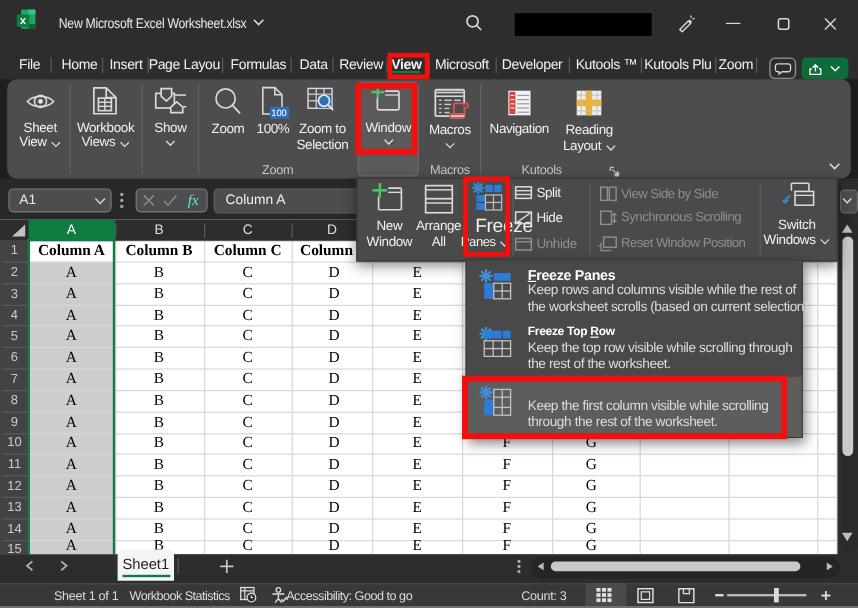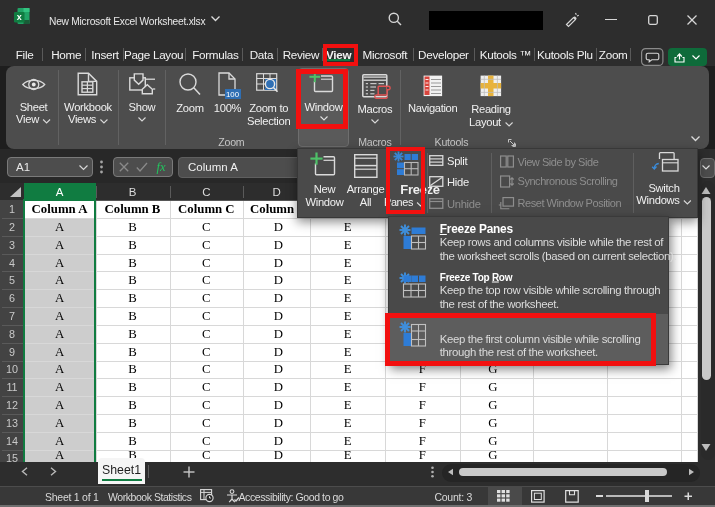--- a/index.html
+++ b/index.html
@@ -228,21 +228,21 @@
       <circle cx="1.5" cy="12" r="1.4" fill="#a5a5a5"></circle>
     </svg>
 <div class="abs" style="left:112.5px;top:157.3px;width:60px;height:20px;background:#4d4d4d;border:1px solid #7a7a7a;border-radius:4px;"></div>
 <svg class="abs" style="left:119px;top:162px;" width="10" height="10" viewBox="0 0 10 10">
       <line x1="0.8" y1="0.8" x2="9.2" y2="9.2" stroke="#8a8a8a" stroke-width="1.3"></line>
       <line x1="9.2" y1="0.8" x2="0.8" y2="9.2" stroke="#8a8a8a" stroke-width="1.3"></line>
     </svg>
 <svg class="abs" style="left:136px;top:162px;" width="12" height="10" viewBox="0 0 12 10">
       <polyline points="0.8,5.5 4,9 11,1" fill="none" stroke="#8a8a8a" stroke-width="1.3"></polyline>
     </svg>
-<div class="txt" style="left:161px;top:167.3px;font-size:12.5px;color:#22c55e;font-weight:normal;font-family:'Liberation Serif',serif;transform:translate(-50%,-50%);"><i>fx</i></div>
+<div class="txt" style="left:161px;top:167.3px;font-size:12.5px;color:#5eead4;font-weight:normal;font-family:'Liberation Serif',serif;transform:translate(-50%,-50%);"><i>fx</i></div>
 <div class="abs" style="left:177.5px;top:156.6px;width:130px;height:21px;background:#4d4d4d;border:1px solid #5f5f5f;border-radius:4px;"></div>
 <div class="txt" style="left:188px;top:167.3px;font-size:11.5px;color:#f0f0f0;font-weight:normal;font-family:'Liberation Sans',sans-serif;transform:translateY(-50%);">Column A</div>
 <div class="abs" style="left:0px;top:183px;width:698px;height:278.7px;background:#ffffff;"></div>
 <div class="abs" style="left:23.5px;top:218.01999999999998px;width:72px;height:243.68px;background:#cdcdcd;"></div>
 <div class="abs" style="left:23.5px;top:218.01999999999998px;width:673.5px;height:1px;background:#d8d8d8;"></div>
 <div class="abs" style="left:23.5px;top:235.83999999999997px;width:673.5px;height:1px;background:#d8d8d8;"></div>
 <div class="abs" style="left:23.5px;top:253.66px;width:673.5px;height:1px;background:#d8d8d8;"></div>
 <div class="abs" style="left:23.5px;top:271.48px;width:673.5px;height:1px;background:#d8d8d8;"></div>
 <div class="abs" style="left:23.5px;top:289.29999999999995px;width:673.5px;height:1px;background:#d8d8d8;"></div>
 <div class="abs" style="left:23.5px;top:307.12px;width:673.5px;height:1px;background:#d8d8d8;"></div>
@@ -469,21 +469,21 @@
 <rect x="11.5" y="3" width="13.5" height="6" fill="#2e7cd6"></rect>
       <line x1="18.2" y1="3" x2="18.2" y2="9" stroke="#4a4a4a" stroke-width="1"></line>
 <rect x="4" y="11.5" width="7" height="12.5" fill="#2e7cd6"></rect>
       <line x1="4" y1="17.7" x2="11" y2="17.7" stroke="#4a4a4a" stroke-width="1"></line>
 <g fill="none" stroke="#b8b8b8" stroke-width="1.1">
 <rect x="11.5" y="11.5" width="13.5" height="12.5"></rect>
 <line x1="18.2" y1="11.5" x2="18.2" y2="24"></line>
 <line x1="11.5" y1="17.7" x2="25" y2="17.7"></line>
 </g>
     </svg>
-<div class="txt" style="left:406px;top:189px;font-size:13px;color:#f0f0f0;font-weight:bold;font-family:'Liberation Sans',sans-serif;transform:translate(-50%,-50%);letter-spacing:-0.3px;padding-left:28px;">Freeze</div>
+<div class="txt" style="left:406px;top:189px;font-size:16px;color:#f0f0f0;font-weight:normal;font-family:'Liberation Sans',sans-serif;transform:translate(-50%,-50%);letter-spacing:-0.3px;padding-left:28px;">Freeze</div>
 <div class="txt" style="left:404.5px;top:201.8px;font-size:10.9px;color:#f0f0f0;font-weight:normal;font-family:'Liberation Sans',sans-serif;transform:translate(-50%,-50%);letter-spacing:-0.4px;">Panes<svg class="inl" width="8" height="5" viewBox="0 0 8 5">
         <polyline points="0.5,0.5 4,4 7.5,0.5" fill="none" stroke="#d8d8d8" stroke-width="1.1"></polyline>
       </svg></div>
 <div class="abs" style="left:427.3px;top:153px;width:1px;height:60px;background:#5f5f5f;"></div>
 <div class="abs" style="left:490.7px;top:153px;width:1px;height:60px;background:#5f5f5f;"></div>
 <div class="abs" style="left:632.5px;top:153px;width:1px;height:60px;background:#5f5f5f;"></div>
 <svg class="abs" style="left:429px;top:155px;" width="14.5" height="11" viewBox="0 0 14.5 11">
       <rect x="0.7" y="0.7" width="13.1" height="9.6" fill="none" stroke="#dadada" stroke-width="1.3"></rect>
       <line x1="0.7" y1="3.9" x2="13.8" y2="3.9" stroke="#dadada" stroke-width="1.2"></line>
       <line x1="0.7" y1="7.1" x2="13.8" y2="7.1" stroke="#dadada" stroke-width="1.2"></line>

